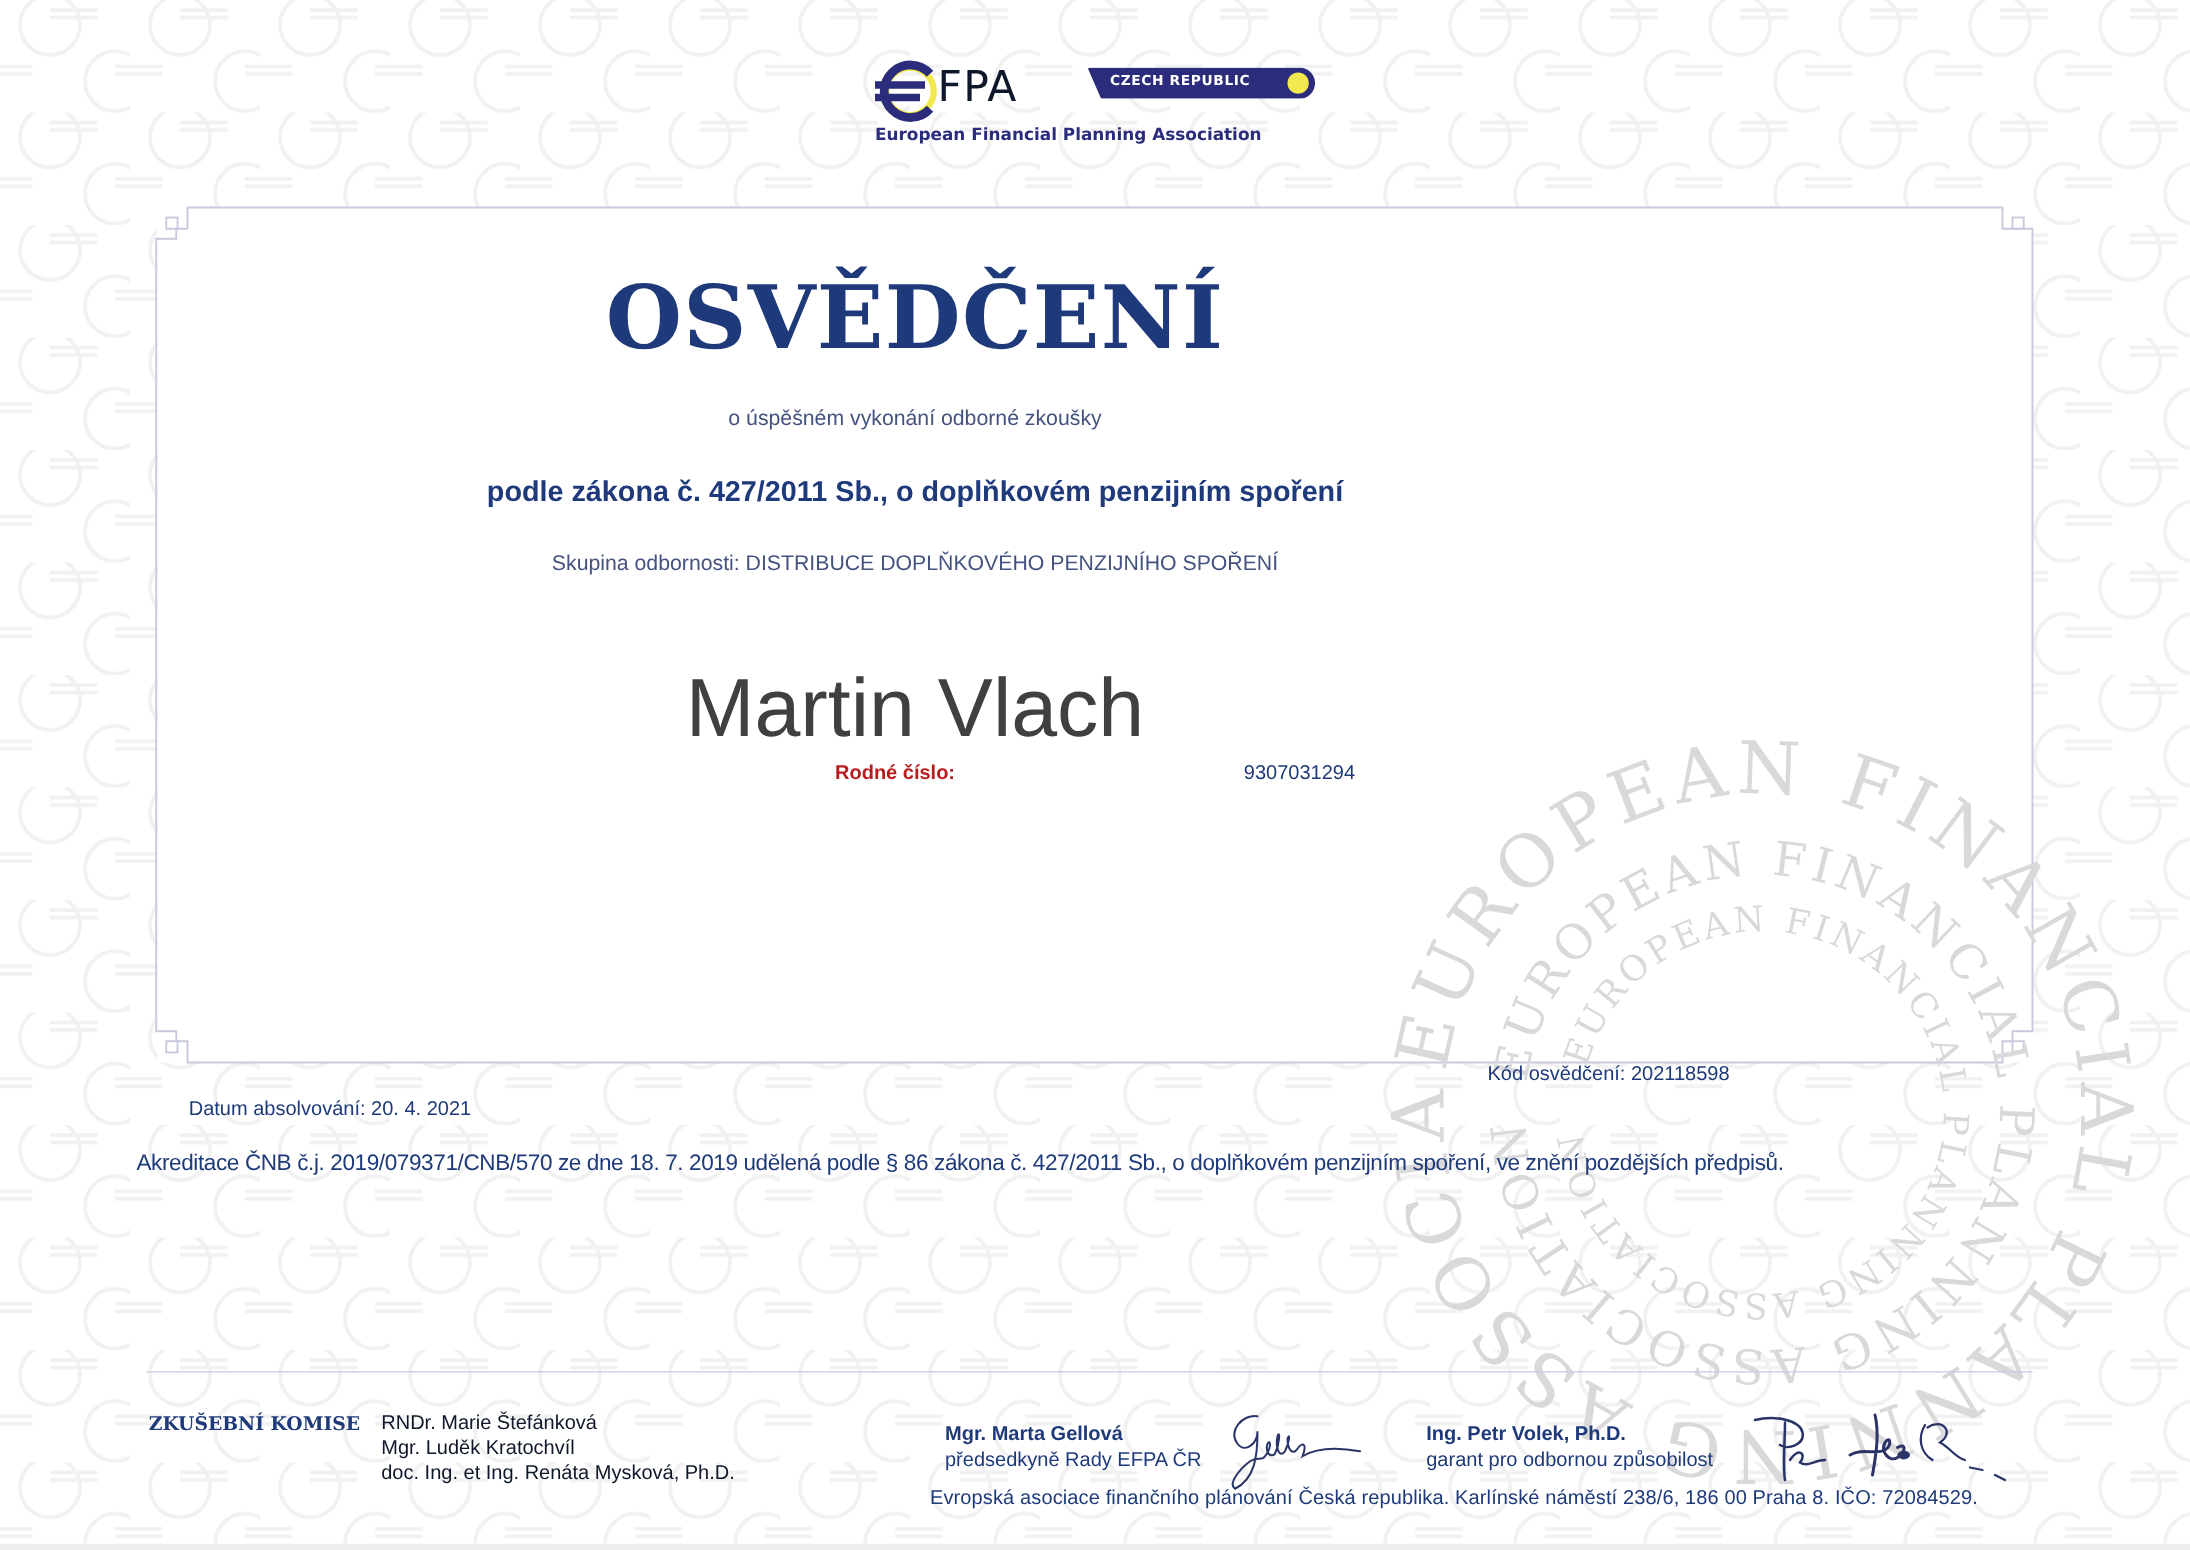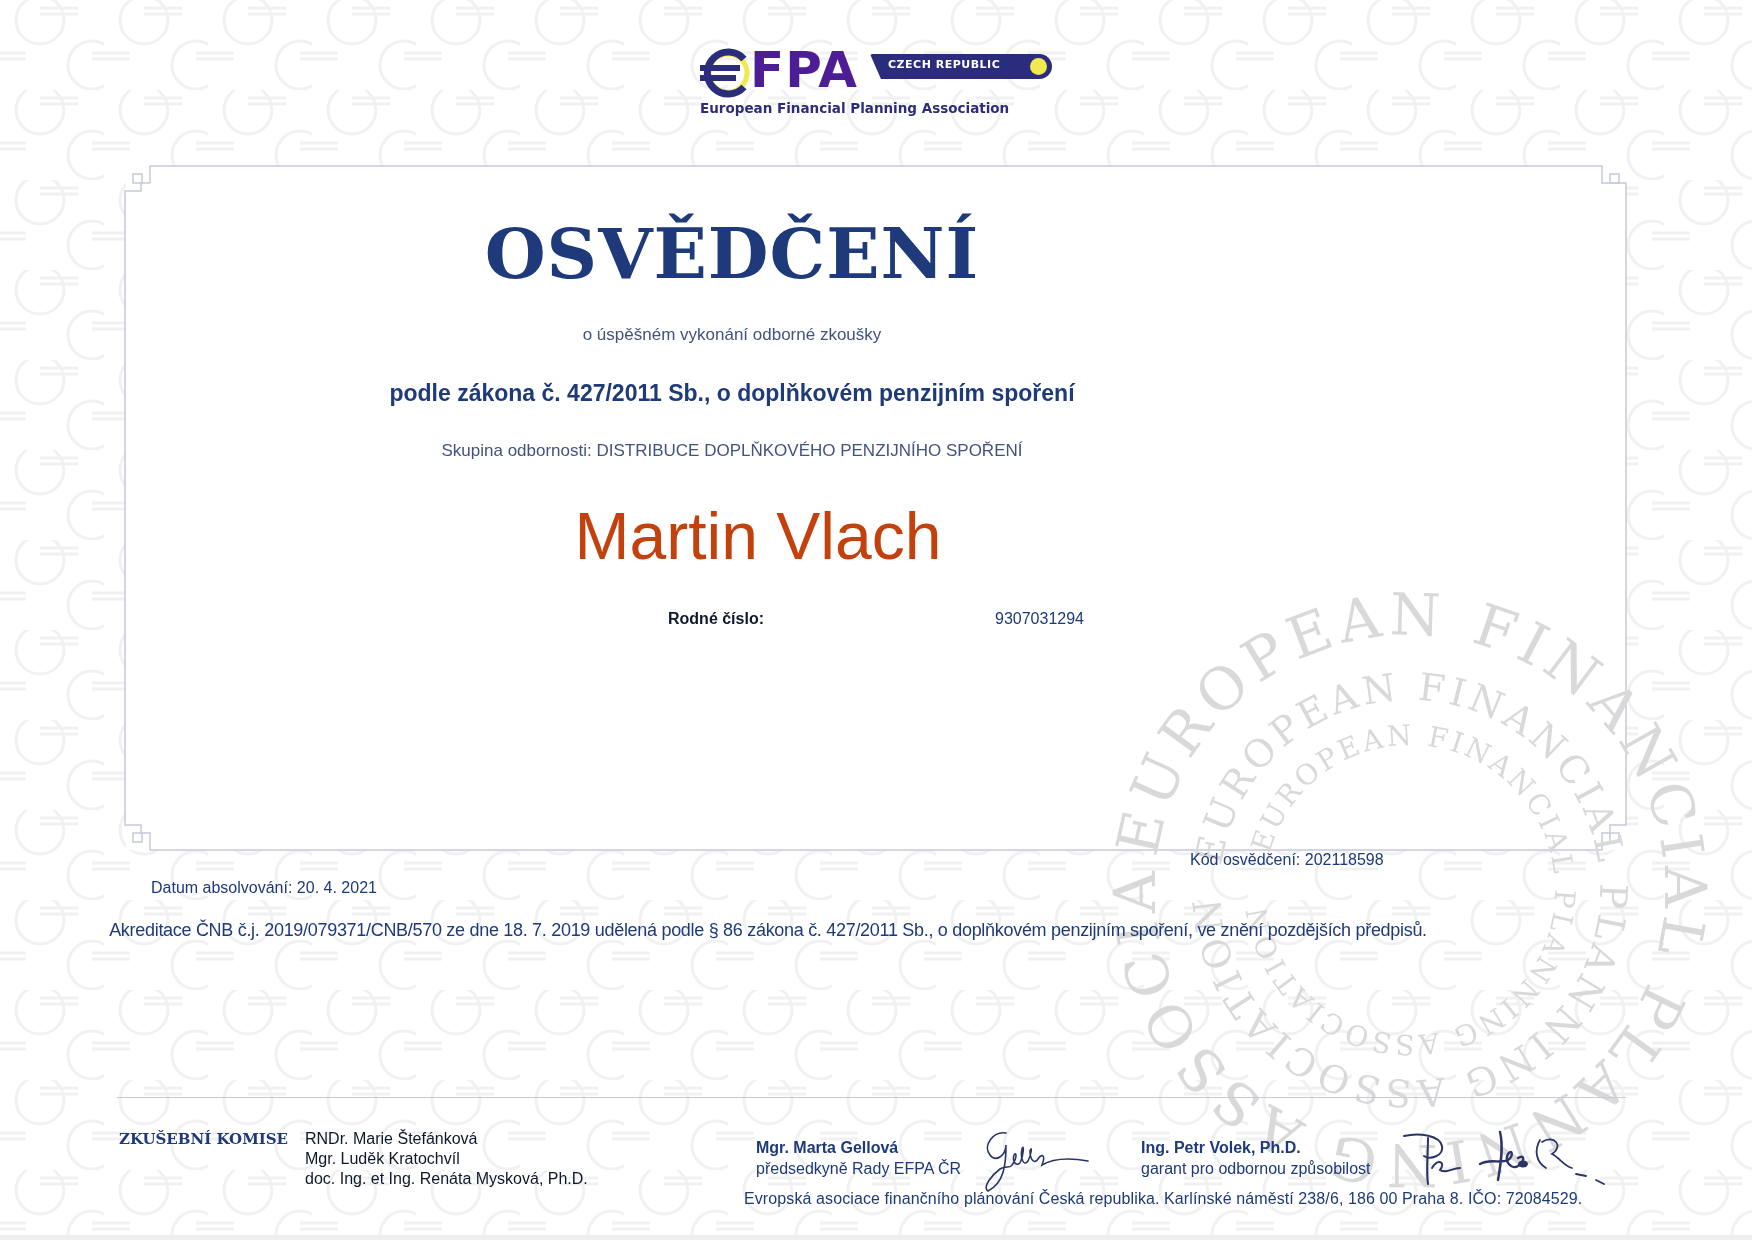--- a/index.html
+++ b/index.html
@@ -10,43 +10,43 @@
     color: #1e3a7a;
   }
   .bg-pattern { position: absolute; left: 0; top: 0; width: 1752px; height: 1235px; z-index: 0; }
   .bottom-strip { position: absolute; left: 0; top: 1235px; width: 1752px; height: 5px; background: #efefef; z-index: 1; }
 
   .abs { position: absolute; z-index: 3; }
 
   
   .logo { position: absolute; left: 698px; top: 48px; width: 360px; height: 72px; z-index: 3; }
   .logo-mark { position: absolute; left: 0; top: 0; }
-  .logo-word { position: absolute; left: 52px; top: -6px; font-family: "DejaVu Sans", sans-serif; font-weight: bold; font-size: 50px; letter-spacing: 1px; color: #4c1d95; line-height: 56px; }
+  .logo-word { position: absolute; left: 52px; top: -6px; font-family: "DejaVu Sans", sans-serif; font-weight: normal; font-size: 34px; letter-spacing: 1px; color: #0f172a; line-height: 56px; }
   .logo-pill { position: absolute; left: 172px; top: 6px; width: 182px; height: 25px; background: #2b2d7c; border-radius: 3px 14px 14px 3px; clip-path: polygon(0 0, 100% 0, 100% 100%, 6% 100%); }
   .logo-pill-text { position: absolute; left: 190px; top: 10px; font-family: "DejaVu Sans", sans-serif; font-weight: bold; font-size: 11px; color: #ffffff; letter-spacing: 0.5px; }
   .logo-dot { position: absolute; left: 332px; top: 10px; width: 17px; height: 17px; border-radius: 50%; background: #f2e94e; }
   .logo-tagline { position: absolute; left: 2px; top: 52px; font-family: "DejaVu Sans", sans-serif; font-weight: bold; font-size: 13.5px; color: #2b2d7c; white-space: nowrap; }
 
   
   .frame { position: absolute; left: 0; top: 0; width: 1752px; height: 1240px; z-index: 2; pointer-events: none; }
   .panel { position: absolute; left: 126px; top: 167px; width: 1500px; height: 683px; background: #ffffff; z-index: 1; }
 
   
   .seal { position: absolute; left: 1100px; top: 580px; width: 620px; height: 620px; z-index: 2; pointer-events: none; }
 
   .center { left: 0; width: 1464px; text-align: center; }
   .title { top: 212px; font-family: "DejaVu Serif", "Liberation Serif", serif; font-weight: bold; font-size: 70px; color: #1e3a7a; letter-spacing: 1px; }
   .subtitle { top: 325px; font-size: 17px; color: #44527f; font-weight: normal; }
   .law { top: 380px; font-size: 23px; font-weight: bold; color: #1e3a7a; }
   .group { top: 441px; font-size: 17px; color: #44527f; }
-  .name { top: 498px; font-size: 66px; color: #c2410c; margin-left: 26px; }
+  .name { top: 528px; font-size: 66px; color: #404040; }
 
   .id-table { position: absolute; left: 668px; top: 607px; width: 416px; font-size: 16px; z-index: 3; }
   .id-row { display: flex; justify-content: space-between; height: 23px; line-height: 23px; }
-  .id-label { font-weight: bold; color: #0f172a; }
+  .id-label { font-weight: bold; color: #b91c1c; }
   .id-value { color: #1e3a7a; }
 
   .date { left: 151px; top: 879px; font-size: 16px; color: #1e3a7a; }
   .code { left: 1190px; top: 851px; font-size: 16px; color: #1e3a7a; }
 
   .accred { left: 0; width: 1536px; text-align: center; top: 920px; font-size: 18px; color: #1e3a7a; letter-spacing: -0.3px; }
 
   .separator { position: absolute; left: 117px; top: 1097px; width: 1509px; height: 1px; background: #c7c9dc; z-index: 3; }
 
   .committee-title { left: 119px; top: 1130px; font-family: "DejaVu Serif", serif; font-weight: bold; font-size: 15px; color: #1e3a7a; }

